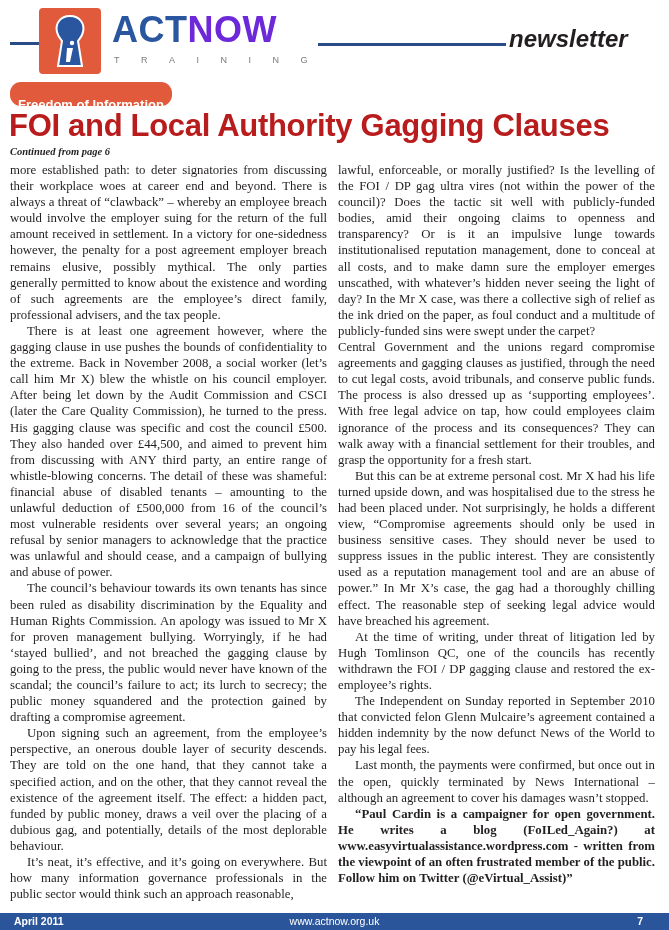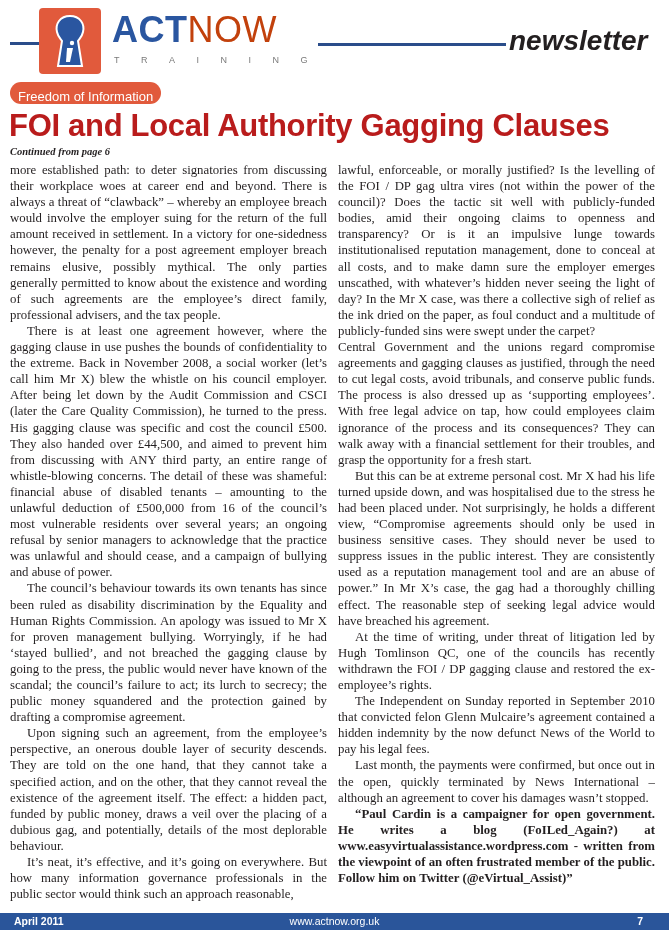--- a/index.html
+++ b/index.html
@@ -5,26 +5,26 @@
   * { box-sizing: border-box; margin: 0; padding: 0; }
   html, body { width: 669px; height: 930px; background: #ffffff; overflow: hidden; }
   body { position: relative; font-family: "Liberation Serif", serif; color: #231f20; }
 
   .header { position: absolute; left: 0; top: 0; width: 669px; height: 80px; }
   .rule-left { position: absolute; left: 10px; top: 42px; width: 30px; height: 3px; background: #2a4d8a; }
   .logo-box { position: absolute; left: 39px; top: 8px; width: 62px; height: 66px; background: #e15a3c; border-radius: 4px; }
   .logo-box svg { position: absolute; left: 0; top: 0; }
   .brand { position: absolute; left: 112px; top: 11px; font-family: "Liberation Sans", sans-serif; font-size: 36px; line-height: 38px; letter-spacing: 0.5px; font-weight: normal; }
   .brand .act { color: #2a56a0; font-weight: bold; }
-  .brand .now { color: #c2410c; font-weight: normal; }
+  .brand .now { color: #6d28d9; font-weight: bold; }
   .training { position: absolute; left: 114px; top: 55px; font-family: "Liberation Sans", sans-serif; font-size: 9px; color: #7a7a7a; letter-spacing: 21.5px; }
   .rule-right { position: absolute; left: 318px; top: 43px; width: 188px; height: 3px; background: #2a4d8a; }
-  .newsletter { position: absolute; left: 509px; top: 25px; font-family: "Liberation Sans", sans-serif; font-weight: bold; font-style: italic; font-size: 28px; color: #231f20; }
+  .newsletter { position: absolute; left: 509px; top: 25px; font-family: "Liberation Sans", sans-serif; font-weight: bold; font-style: italic; font-size: 24px; color: #231f20; }
 
-  .section-pill { position: absolute; left: 10px; top: 82px; height: 22px; padding: 4px 8px; background: #e15a3c; border-radius: 11px; color: #ffffff; font-family: "Liberation Sans", sans-serif; font-weight: normal; font-size: 13px; line-height: 22px; }
+  .section-pill { position: absolute; left: 10px; top: 82px; height: 22px; padding: 12px 8px; background: #e15a3c; border-radius: 11px; color: #ffffff; font-family: "Liberation Sans", sans-serif; font-weight: bold; font-size: 13px; line-height: 22px; }
 
   .title { position: absolute; left: 9px; top: 106px; width: 660px; font-family: "Liberation Sans", sans-serif; font-weight: bold; font-size: 31px; line-height: 40px; color: #b91c1c; letter-spacing: -0.3px; white-space: nowrap; }
   .continued { position: absolute; left: 10px; top: 146px; font-family: "Liberation Serif", serif; font-style: italic; font-weight: bold; font-size: 10.5px; color: #231f20; }
 
   .col { position: absolute; top: 162px; width: 317px; font-size: 12.8px; line-height: 16.1px; text-align: justify; hyphens: manual; }
   .col-left { left: 10px; }
   .col-right { left: 338px; }
   .col p { margin: 0; }
   .col p.indent { text-indent: 17px; }
   .col p.bold { font-weight: bold; }

